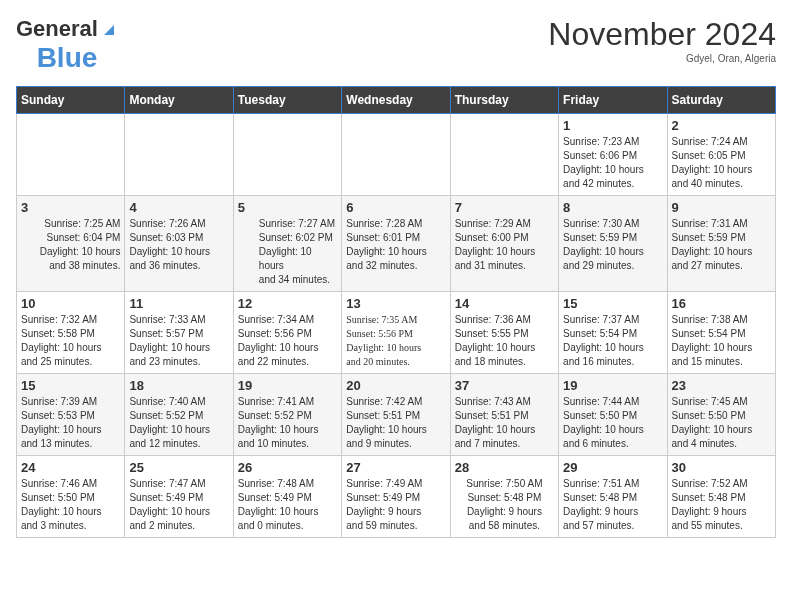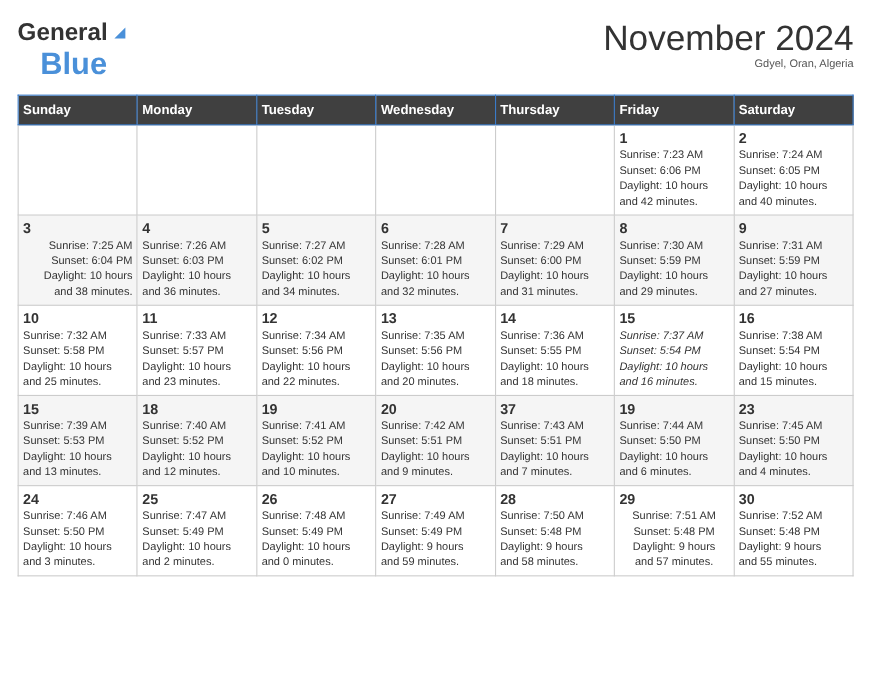--- a/index.html
+++ b/index.html
@@ -154,21 +154,21 @@
         </td>
         <td>
           <span class="day-number">4</span>
           <div class="day-info" style="white-space: pre-line;">Sunrise: 7:26 AM
 Sunset: 6:03 PM
 Daylight: 10 hours
 and 36 minutes.</div>
         </td>
         <td>
           <span class="day-number">5</span>
-          <div class="day-info" style="white-space: pre-line;">Sunrise: 7:27 AM
+          <div class="day-info" style="white-space: pre-line; margin-left: 21px;">Sunrise: 7:27 AM
 Sunset: 6:02 PM
 Daylight: 10 hours
 and 34 minutes.</div>
         </td>
         <td>
           <span class="day-number">6</span>
           <div class="day-info" style="white-space: pre-line;">Sunrise: 7:28 AM
 Sunset: 6:01 PM
 Daylight: 10 hours
 and 32 minutes.</div>
@@ -212,35 +212,35 @@
         </td>
         <td>
           <span class="day-number">12</span>
           <div class="day-info" style="white-space: pre-line;">Sunrise: 7:34 AM
 Sunset: 5:56 PM
 Daylight: 10 hours
 and 22 minutes.</div>
         </td>
         <td>
           <span class="day-number">13</span>
-          <div class="day-info" style="white-space: pre-line;">Sunrise: 7:35 AM
+          <div class="day-info" style="white-space: pre-line; font-family: Liberation Serif, serif;">Sunrise: 7:35 AM
 Sunset: 5:56 PM
 Daylight: 10 hours
 and 20 minutes.</div>
         </td>
         <td>
           <span class="day-number">14</span>
           <div class="day-info" style="white-space: pre-line;">Sunrise: 7:36 AM
 Sunset: 5:55 PM
 Daylight: 10 hours
 and 18 minutes.</div>
         </td>
         <td>
           <span class="day-number">15</span>
-          <div class="day-info" style="white-space: pre-line; font-style: italic;">Sunrise: 7:37 AM
+          <div class="day-info" style="white-space: pre-line;">Sunrise: 7:37 AM
 Sunset: 5:54 PM
 Daylight: 10 hours
 and 16 minutes.</div>
         </td>
         <td>
           <span class="day-number">16</span>
           <div class="day-info" style="white-space: pre-line;">Sunrise: 7:38 AM
 Sunset: 5:54 PM
 Daylight: 10 hours
 and 15 minutes.</div>
@@ -321,28 +321,28 @@
         </td>
         <td>
           <span class="day-number">27</span>
           <div class="day-info" style="white-space: pre-line;">Sunrise: 7:49 AM
 Sunset: 5:49 PM
 Daylight: 9 hours
 and 59 minutes.</div>
         </td>
         <td>
           <span class="day-number">28</span>
-          <div class="day-info" style="white-space: pre-line;">Sunrise: 7:50 AM
+          <div class="day-info" style="white-space: pre-line; text-align: center;">Sunrise: 7:50 AM
 Sunset: 5:48 PM
 Daylight: 9 hours
 and 58 minutes.</div>
         </td>
         <td>
           <span class="day-number">29</span>
-          <div class="day-info" style="white-space: pre-line; text-align: center;">Sunrise: 7:51 AM
+          <div class="day-info" style="white-space: pre-line;">Sunrise: 7:51 AM
 Sunset: 5:48 PM
 Daylight: 9 hours
 and 57 minutes.</div>
         </td>
         <td>
           <span class="day-number">30</span>
           <div class="day-info" style="white-space: pre-line;">Sunrise: 7:52 AM
 Sunset: 5:48 PM
 Daylight: 9 hours
 and 55 minutes.</div>

